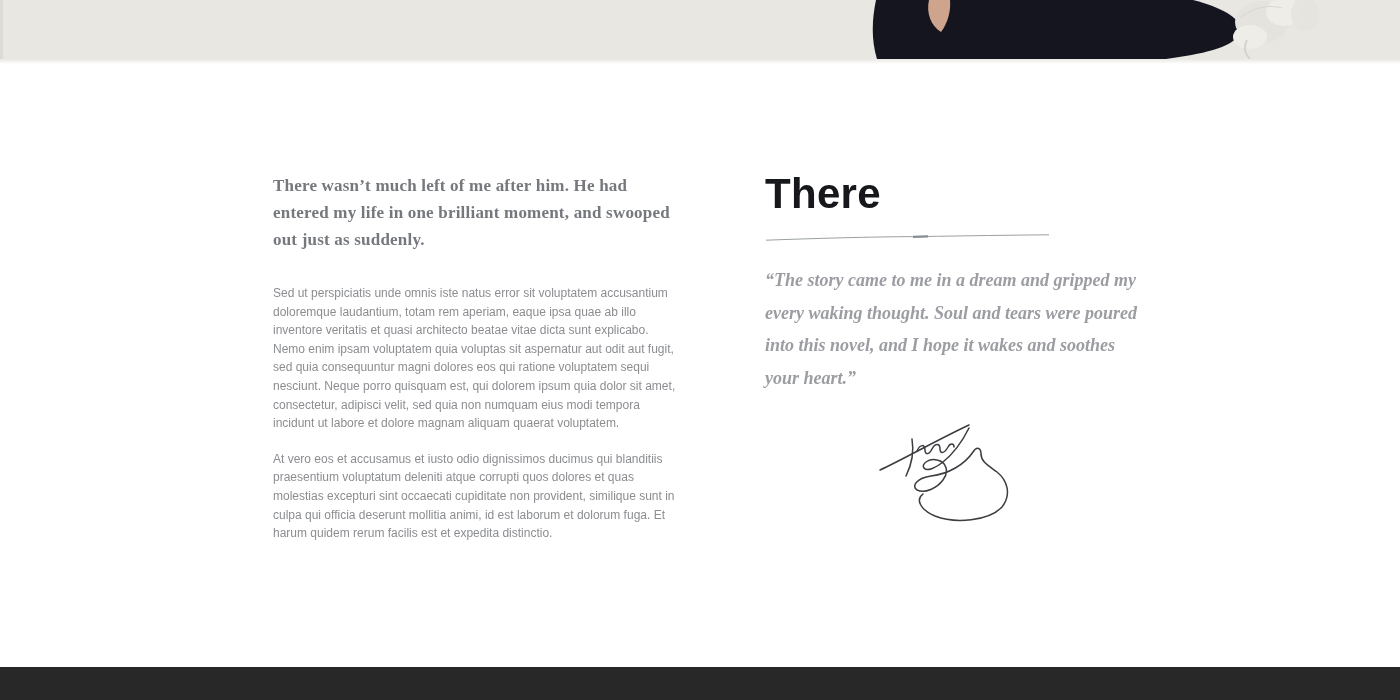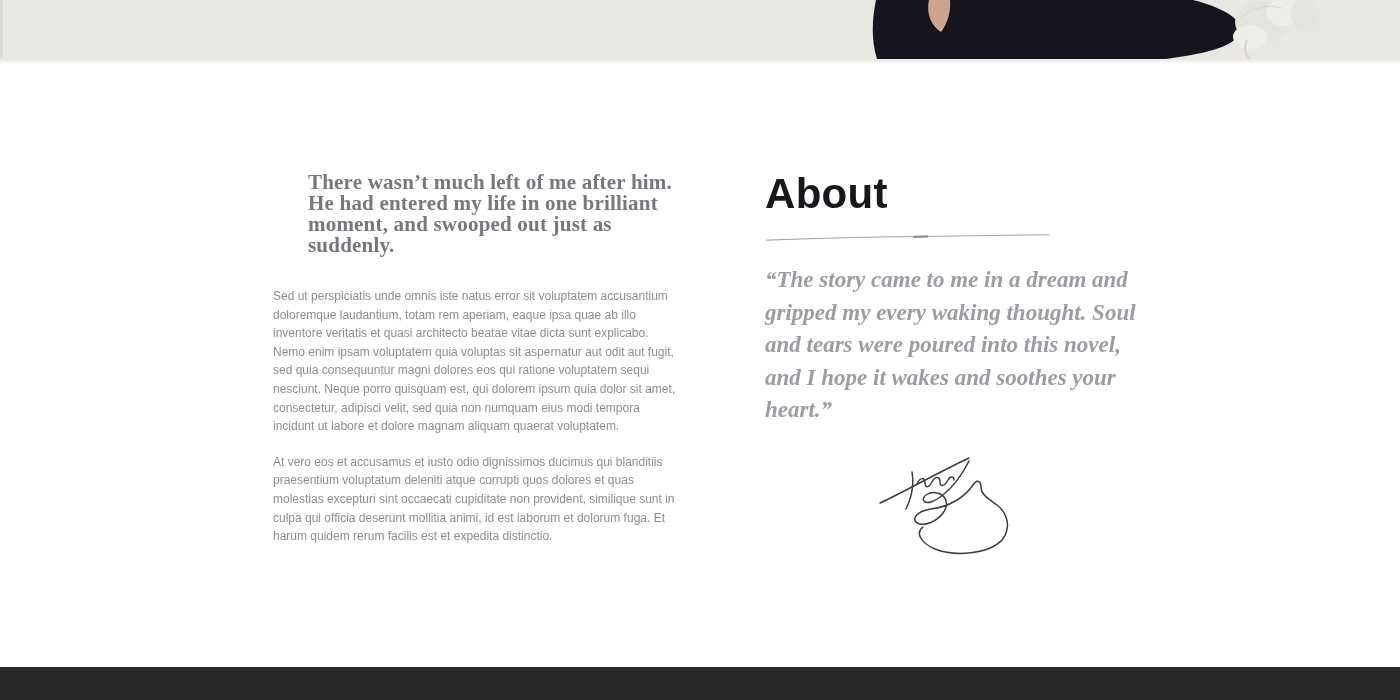--- a/index.html
+++ b/index.html
@@ -28,25 +28,24 @@
 
   
   .story-section {
     position: absolute;
     left: 273px; top: 172px;
     width: 407px;
   }
   .story-heading {
     font-family: "Liberation Serif", serif;
     font-weight: 700;
-    font-size: 21px;
-    line-height: 21px;
+    font-size: 17px;
+    line-height: 27px;
     letter-spacing: 0.2px;
     color: #75787d;
-    margin-left: 35px;
   }
   .story-paragraph {
     margin-top: 17px;
     font-size: 12px;
     line-height: 18.6px;
     color: #8b8d90;
   }
   .story-paragraph.first { margin-top: 31px; }
 
   
@@ -61,21 +60,21 @@
     font-weight: 700;
     letter-spacing: 0.3px;
     color: #17181b;
   }
   .about-underline { display: block; margin-top: 14px; }
   .about-quote {
     margin-top: 22px;
     font-family: "Liberation Serif", serif;
     font-style: italic;
     font-weight: 700;
-    font-size: 23px;
+    font-size: 18px;
     line-height: 32.5px;
     color: #9b9da2;
   }
   .signature { display: block; margin: 26px 0 0 112px; }
 
   
   .footer-bar {
     position: absolute;
     left: 0; bottom: 0;
     width: 1400px; height: 33px;
@@ -102,21 +101,21 @@
 </div>
 <div class="band-fade"></div>
 
 <div class="story-section">
   <h3 class="story-heading">There wasn’t much left of me after him. He had entered my life in one brilliant moment, and swooped out just as suddenly.</h3>
   <p class="story-paragraph first">Sed ut perspiciatis unde omnis iste natus error sit voluptatem accusantium doloremque laudantium, totam rem aperiam, eaque ipsa quae ab illo inventore veritatis et quasi architecto beatae vitae dicta sunt explicabo. Nemo enim ipsam voluptatem quia voluptas sit aspernatur aut odit aut fugit, sed quia consequuntur magni dolores eos qui ratione voluptatem sequi nesciunt. Neque porro quisquam est, qui dolorem ipsum quia dolor sit amet, consectetur, adipisci velit, sed quia non numquam eius modi tempora incidunt ut labore et dolore magnam aliquam quaerat voluptatem.</p>
   <p class="story-paragraph">At vero eos et accusamus et iusto odio dignissimos ducimus qui blanditiis praesentium voluptatum deleniti atque corrupti quos dolores et quas molestias excepturi sint occaecati cupiditate non provident, similique sunt in culpa qui officia deserunt mollitia animi, id est laborum et dolorum fuga. Et harum quidem rerum facilis est et expedita distinctio.</p>
 </div>
 
 <div class="about-section">
-  <h2 class="about-title">About</h2>
+  <h2 class="about-title">There</h2>
   <svg class="about-underline" width="285" height="10" viewBox="0 0 285 10" aria-hidden="true">
     <path d="M1 8.2 C 60 6 120 4.6 154 4.6 C 200 3.8 250 3.1 284 2.8" fill="none" stroke-width="1" stroke="#9aa0a3"></path>
     <path d="M148 4.9 L163 4.4" fill="none" stroke="#878d90" stroke-width="2.4"></path>
   </svg>
   <p class="about-quote">“The story came to me in a dream and gripped my every waking thought. Soul and tears were poured into this novel, and I hope it wakes and soothes your heart.”</p>
   <svg class="signature" width="140" height="105" viewBox="0 0 140 105" aria-hidden="true">
     <g fill="none" stroke-width="1.5" stroke-linecap="round" stroke-linejoin="round" stroke="#3c3c41">
       <path d="M3 50 C 25 40 60 20 92 5"></path>
       <path d="M35 19 C 37 31 35 44 29 56"></path>
       <path d="M40 31 c 3 -7 8 -7 8 -1 c 0 5 4 5 7 -1 c 3 -6 8 -6 8 0 c 0 5 4 5 8 -2 c 2 -4 6 -4 6 0"></path>

